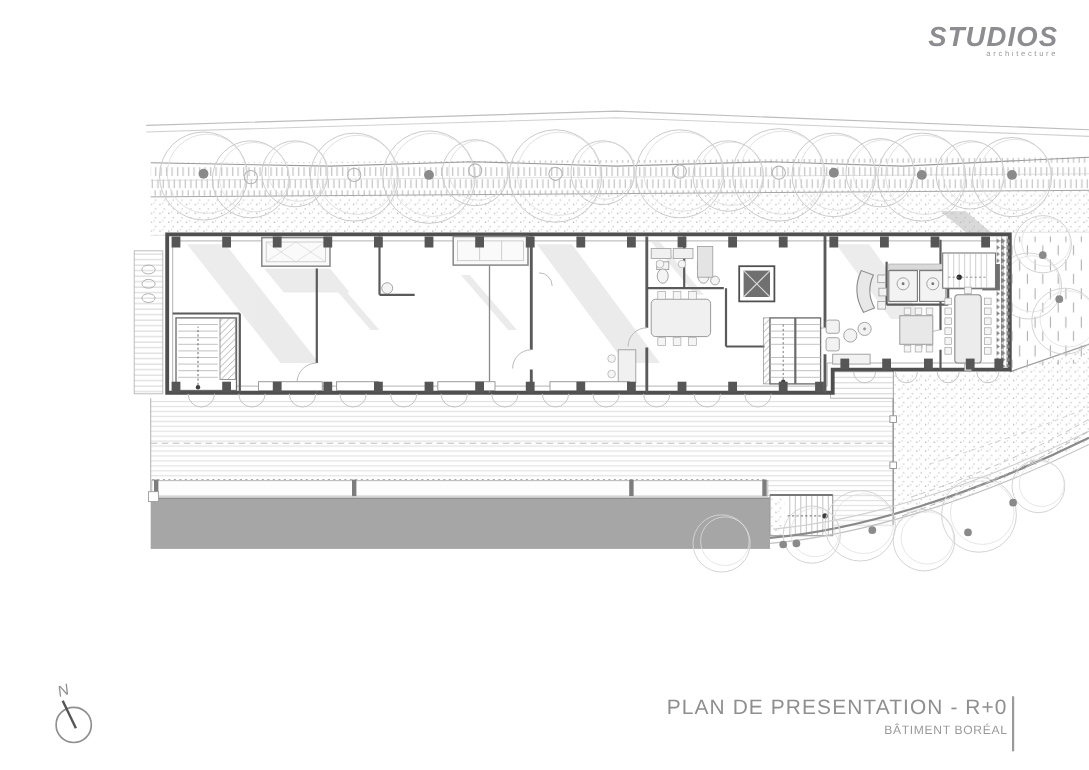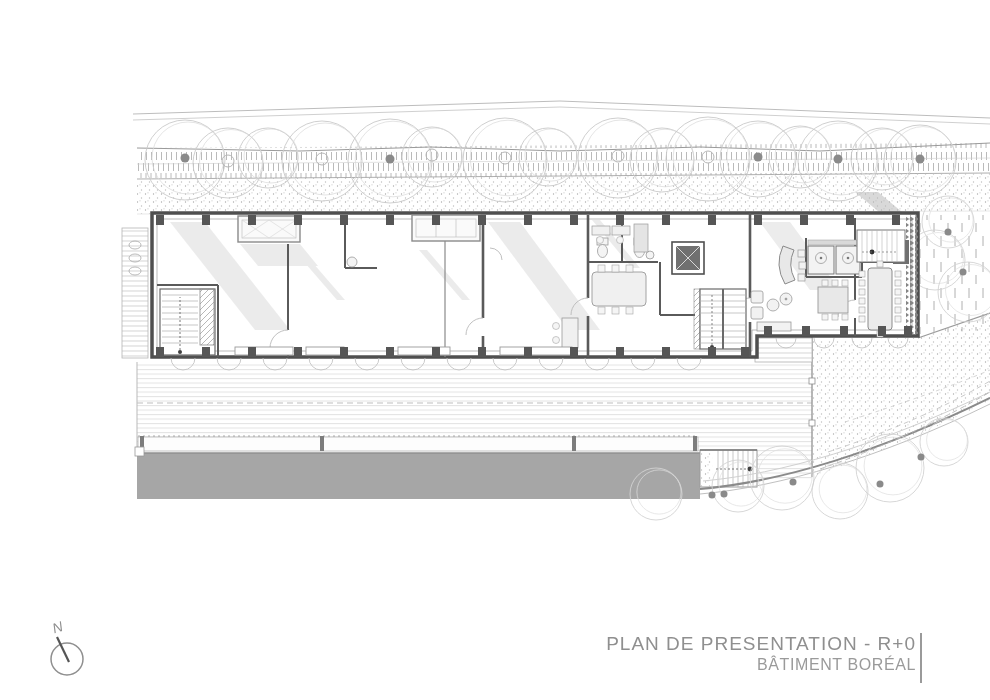--- a/index.html
+++ b/index.html
@@ -6,21 +6,21 @@
   #page{position:relative;width:990px;height:700px;background:#fff;overflow:hidden;
         font-family:"Liberation Sans",sans-serif;}
   #plan-svg{position:absolute;left:0;top:0;width:990px;height:700px;}
   
   .logo{position:absolute;right:28px;top:22px;text-align:right;color:var(--logo-gray,#8c8c91);}
   .logo .name{font-size:25px;font-style:italic;font-weight:bold;letter-spacing:1px;line-height:24px;}
   .logo .tagline{font-size:7px;letter-spacing:2.4px;margin-top:0px;color:#9a9a9e;}
   
   .titleblock{position:absolute;right:74px;top:630px;text-align:right;color:var(--text-gray,#8f8f8f);}
   .titleblock .t1{font-size:19px;font-weight:normal;letter-spacing:1px;line-height:28px;white-space:nowrap;}
-  .titleblock .t2{font-size:16px;letter-spacing:0.6px;line-height:13px;color:#9a9a9a;}
+  .titleblock .t2{font-size:11px;letter-spacing:0.6px;line-height:13px;color:#9a9a9a;}
   .titleblock .t3{font-size:10px;letter-spacing:0.4px;line-height:12px;color:#a0a0a0;}
   .title-rule{position:absolute;left:920px;top:633px;width:2px;height:50px;background:#9a9a9a;}
 </style>
 </head>
 <body>
 
 <div id="page">
 
 <svg id="plan-svg" viewBox="0 0 990 700" xmlns="http://www.w3.org/2000/svg">
   <defs>
@@ -425,20 +425,24 @@
         </g>
   </g>
 
   <g>
     <circle cx="67" cy="659" r="16" fill="none" stroke="#8f8f8f" stroke-width="1.5"></circle>
     <line x1="69" y1="662" x2="57" y2="637" stroke="#555" stroke-width="2.2"></line>
     <text id="north-label" x="0" y="0" transform="translate(59,632) rotate(-18)" font-family="Liberation Sans, sans-serif" font-size="14" font-style="italic" fill="#8f8f8f" text-anchor="middle">N</text>
   </g>
 </svg>
 
+<div class="logo">
+  <div class="name">STUDIOS</div>
+  <div class="tagline">architecture</div>
+</div>
 
 <div class="titleblock">
   <div class="t1">PLAN DE PRESENTATION - R+0</div>
   <div class="t2">BÂTIMENT BORÉAL</div>
 </div>
 <div class="title-rule"></div>
 
 </div>
 
 </body></html>

